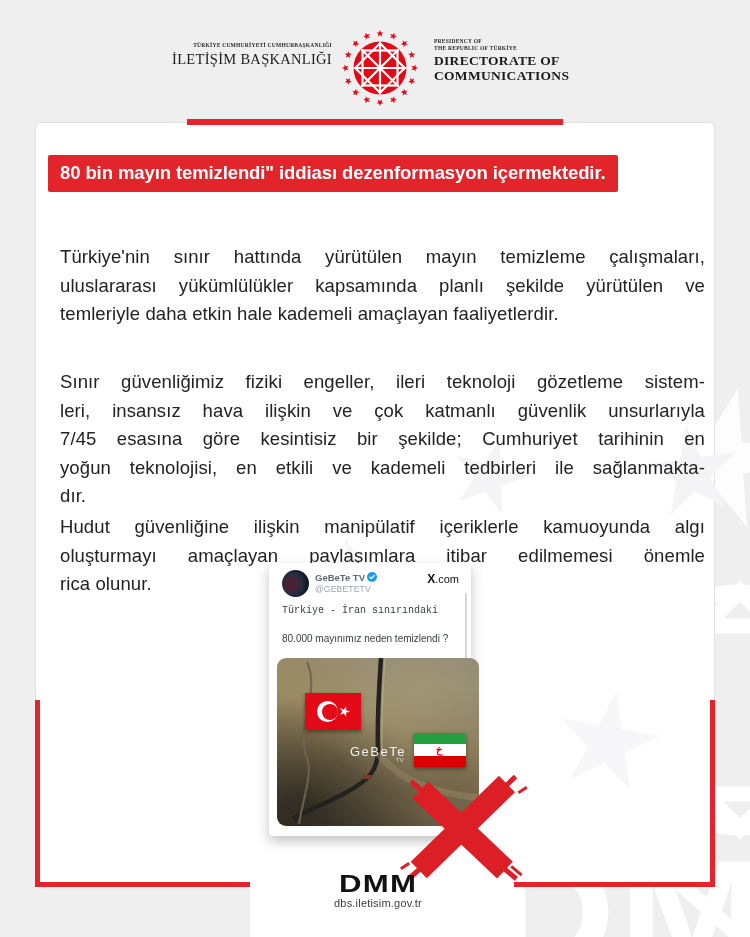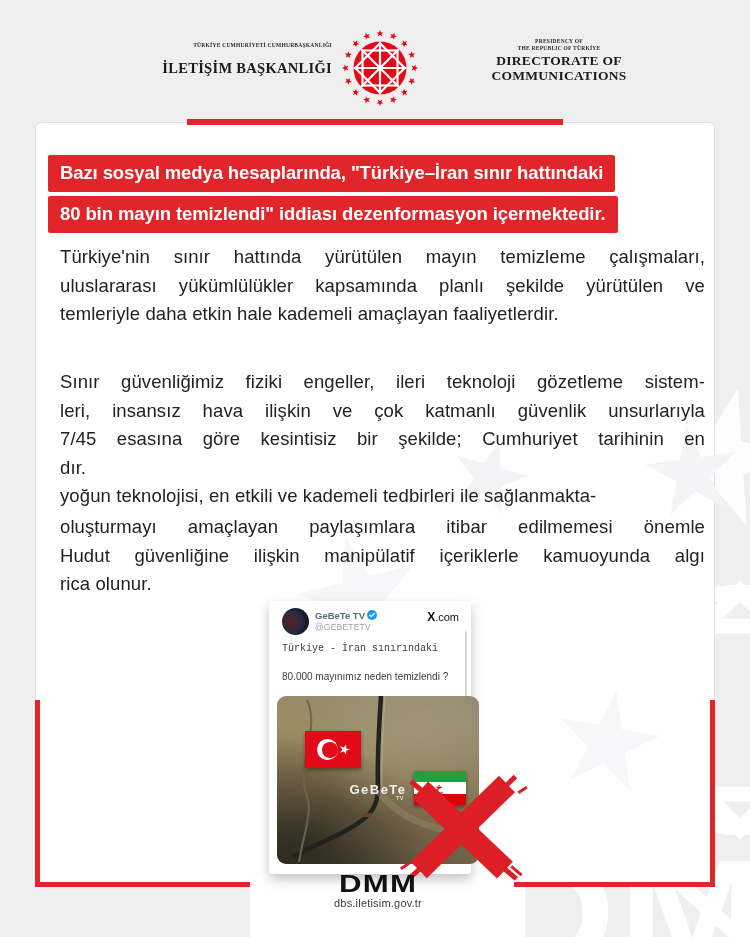--- a/index.html
+++ b/index.html
@@ -10,22 +10,22 @@
   .star{position:absolute;clip-path:polygon(50% 0%,61% 35%,98% 35%,68% 57%,79% 91%,50% 70%,21% 91%,32% 57%,2% 35%,39% 35%);}
   .bg-star-big{left:648px;top:386px;width:145px;height:145px;background:#ffffff;opacity:.85;transform:rotate(14deg);z-index:0;}
   .bg-lattice{position:absolute;left:590px;top:560px;z-index:0;}
   .bg-giant-text{position:absolute;left:488px;top:838px;font-size:150px;font-weight:900;
                  color:#ffffff;letter-spacing:2px;transform:scaleX(1.18);transform-origin:left top;
                  z-index:0;line-height:1;}
 
   
   .hdr-left{position:absolute;left:70px;top:42px;width:262px;text-align:right;color:#1b1b1b;z-index:2;}
   .hdr-left .sm{font-family:"Liberation Serif",serif;font-size:5.5px;letter-spacing:.25px;font-weight:700;color:#2a2a2a;}
-  .hdr-left .lg{font-family:"Liberation Serif",serif;font-size:14.5px;font-weight:700;letter-spacing:.3px;margin-top:12px;}
-  .hdr-right{position:absolute;left:434px;top:38px;width:250px;text-align:center;color:#1b1b1b;z-index:2;}
+  .hdr-left .lg{font-family:"Liberation Serif",serif;font-size:14.5px;font-weight:400;letter-spacing:.3px;margin-top:3px;}
+  .hdr-right{position:absolute;left:434px;top:38px;width:250px;text-align:left;color:#1b1b1b;z-index:2;}
   .hdr-right .sm{font-family:"Liberation Serif",serif;font-size:5.5px;letter-spacing:.25px;font-weight:700;line-height:6.5px;color:#2a2a2a;}
   .hdr-right .lg{font-family:"Liberation Serif",serif;font-size:13.5px;font-weight:700;letter-spacing:.3px;line-height:15px;margin-top:2px;}
   .emblem{position:absolute;left:340px;top:27px;width:80px;height:82px;z-index:2;}
 
   
   .card{position:absolute;left:35px;top:122px;width:680px;height:765px;background:#ffffff;
         border:1px solid #e1e1e3;border-radius:6px;box-sizing:border-box;z-index:1;}
   .edge{position:absolute;background:#e2242b;z-index:3;}
   .edge-top{left:187px;top:119px;width:376px;height:6px;}
   .edge-left{left:35px;top:700px;width:5px;height:187px;}
@@ -41,21 +41,21 @@
                padding:7px 12px 8px 12px;margin-bottom:4px;border-radius:2px;white-space:nowrap;}
 
   
   .para{position:absolute;left:60px;width:645px;color:#222222;font-size:18.5px;
         line-height:28.5px;letter-spacing:.1px;z-index:4;}
   .para .pline{text-align:justify;text-align-last:justify;white-space:nowrap;}
   .para .pline:last-child{text-align-last:left;}
   .p1{top:243px;} .p2{top:368px;} .p3{top:513px;}
 
   
-  .tweet{position:absolute;left:269px;top:601px;width:202px;height:273px;background:#ffffff;
+  .tweet{position:absolute;left:269px;top:563px;width:202px;height:273px;background:#ffffff;
          border-radius:4px;box-shadow:0 5px 12px rgba(80,80,85,.35);z-index:5;}
   .tw-avatar{position:absolute;left:13px;top:7px;width:27px;height:27px;border-radius:50%;
              background:radial-gradient(circle at 34% 52%,#4a2330 0 22%,#232c44 48%,#121420 75%);}
   .tw-name{position:absolute;left:46px;top:9px;font-size:9.5px;font-weight:700;color:#5f6a73;}
   .tw-badge{display:inline-block;vertical-align:-1px;margin-left:2px;}
   .tw-handle{position:absolute;left:46px;top:21px;font-size:8.5px;color:#9aa4ad;letter-spacing:.2px;}
   .tw-source{position:absolute;right:12px;top:9px;font-size:11px;color:#111;text-align:right;}
   .tw-source .xg{font-weight:900;font-size:12px;}
   .tw-line1{position:absolute;left:13px;top:42px;font-size:10px;color:#3a4046;font-family:Liberation Mono, monospace;}
   .tw-line2{position:absolute;left:13px;top:70px;font-size:10px;color:#3a4046;}
@@ -70,21 +70,21 @@
   .tw-img svg{position:absolute;left:0;top:0;}
   .flag-tr{position:absolute;left:28px;top:35px;width:56px;height:37px;background:#e30a17;
            box-shadow:0 2px 4px rgba(0,0,0,.4);}
   .flag-tr .c1{position:absolute;left:12px;top:8px;width:21px;height:21px;border-radius:50%;background:#ffffff;}
   .flag-tr .c2{position:absolute;left:17px;top:10.5px;width:16px;height:16px;border-radius:50%;background:#e30a17;}
   .flag-tr .st{position:absolute;left:34px;top:13px;width:11px;height:11px;background:#ffffff;transform:rotate(18deg);}
   .flag-ir{position:absolute;left:137px;top:75px;width:52px;height:34px;box-shadow:0 2px 4px rgba(0,0,0,.4);
            background:linear-gradient(to bottom,#239f40 0 32%,#ffffff 32% 68%,#da0000 68% 100%);}
   .flag-ir .emb{position:absolute;left:22px;top:12px;width:8px;height:10px;color:#da0000;font-size:10px;line-height:10px;font-weight:700;}
   .wmark{position:absolute;left:0;top:86px;width:100%;text-align:center;color:#ffffff;opacity:.9;
-         font-size:13px;font-weight:700;letter-spacing:1.5px;}
+         font-size:13px;font-weight:400;letter-spacing:1.5px;}
   .wmark .sub{display:block;font-size:5.5px;letter-spacing:.5px;opacity:.8;margin-top:-2px;margin-left:44px;}
 
   .redx{position:absolute;left:398px;top:763px;width:130px;height:124px;z-index:6;transform:rotate(4deg);}
 
   
   .notch{position:absolute;left:250px;top:868px;width:264px;height:69px;background:#ffffff;z-index:4;}
   .dmm{position:absolute;left:258px;top:872px;width:240px;text-align:center;z-index:7;}
   .dmm .logo{font-size:24px;font-weight:900;color:#121212;letter-spacing:1px;
              transform:scaleX(1.3);transform-origin:center;display:inline-block;line-height:1;}
   .dmm .url{font-size:11px;color:#3c3c3c;letter-spacing:.2px;margin-top:1px;}
@@ -160,39 +160,38 @@
   <div class="edge edge-left"></div>
   <div class="edge edge-right"></div>
   <div class="edge edge-bottom"></div>
 
   <div class="star card-star" style="left:450px;top:438px;width:78px;height:78px;transform:rotate(16deg);"></div>
   <div class="star card-star" style="left:645px;top:425px;width:95px;height:95px;transform:rotate(-8deg);"></div>
   <div class="star card-star" style="left:298px;top:535px;width:125px;height:125px;transform:rotate(-14deg);background:#f7f7f9;"></div>
   <div class="star card-star" style="left:555px;top:690px;width:105px;height:105px;transform:rotate(10deg);background:#f7f7f9;"></div>
 
   <div class="banner">
-    <span class="bar">Bazı sosyal medya hesaplarında, "Türkiye–İran sınır hattındaki</span>
     <span class="bar">80 bin mayın temizlendi" iddiası dezenformasyon içermektedir.</span>
   </div>
 
   <div class="para p1">
       <div class="pline">Türkiye'nin sınır hattında yürütülen mayın temizleme çalışmaları,</div>
       <div class="pline">uluslararası yükümlülükler kapsamında planlı şekilde yürütülen ve</div>
       <div class="pline">temleriyle daha etkin hale kademeli amaçlayan faaliyetlerdir.</div>
     </div>
   <div class="para p2">
       <div class="pline">Sınır güvenliğimiz fiziki engeller, ileri teknoloji gözetleme sistem-</div>
       <div class="pline">leri, insansız hava ilişkin ve çok katmanlı güvenlik unsurlarıyla</div>
       <div class="pline">7/45 esasına göre kesintisiz bir şekilde; Cumhuriyet tarihinin en</div>
+      <div class="pline">yoğun teknolojisi, en etkili ve kademeli tedbirleri ile sağlanmakta-</div>
       <div class="pline">dır.</div>
-      <div class="pline">yoğun teknolojisi, en etkili ve kademeli tedbirleri ile sağlanmakta-</div>
     </div>
   <div class="para p3">
+      <div class="pline">Hudut güvenliğine ilişkin manipülatif içeriklerle kamuoyunda algı</div>
       <div class="pline">oluşturmayı amaçlayan paylaşımlara itibar edilmemesi önemle</div>
-      <div class="pline">Hudut güvenliğine ilişkin manipülatif içeriklerle kamuoyunda algı</div>
       <div class="pline">rica olunur.</div>
     </div>
 
   <div class="notch"></div>
 
   <div class="tweet">
     <div class="tw-avatar"></div>
     <div class="tw-name"><span>GeBeTe TV</span><span class="tw-badge"><svg width="10" height="10" viewBox="0 0 10 10">
             <circle cx="5" cy="5" r="5" fill="#1d9bf0"></circle>
             <path d="M2.8 5.1 L4.3 6.6 L7.2 3.5" stroke="#ffffff" stroke-width="1.3" fill="none" stroke-linecap="round" stroke-linejoin="round"></path>

